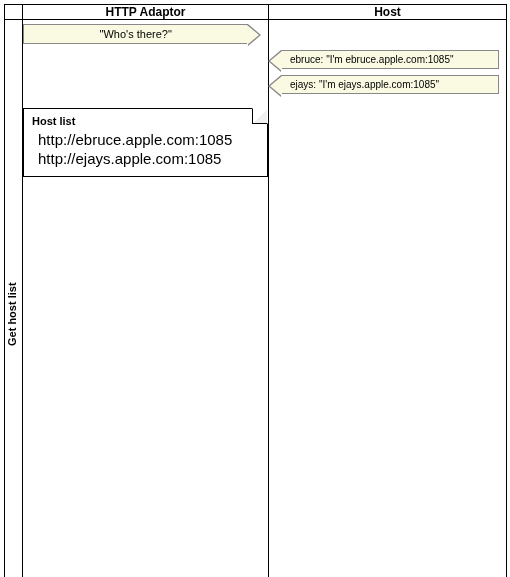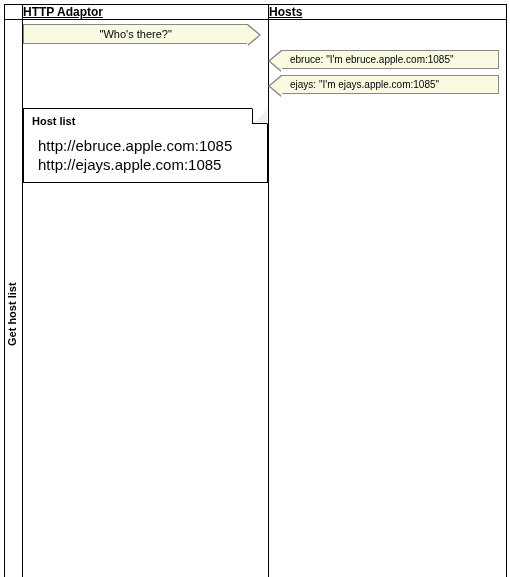--- a/index.html
+++ b/index.html
@@ -19,24 +19,23 @@
   }
   table.layout > tbody > tr > td,
   table.layout > tbody > tr > th {
     border: 1px solid #000;
     vertical-align: top;
     padding: 0;
   }
   th.col-head {
     font-weight: bold;
     font-size: 12px;
-    text-align: left;
+    text-align: center;
     padding: 4px 0;
     background: #fff;
-    text-decoration: underline;
   }
   td.side-label {
     width: 18px;
     background: #fff;
   }
   .vlabel {
     writing-mode: vertical-rl;
     transform: rotate(180deg);
     font-weight: bold;
     font-size: 11px;
@@ -122,21 +121,21 @@
     font-size: 9px;
     line-height: 1.25;
     font-family: "Courier New", monospace;
     box-sizing: border-box;
     word-break: break-all;
   }
   .docbox .title {
     font-family: "Helvetica Neue", Arial, sans-serif;
     font-weight: bold;
     font-size: 11px;
-    margin-bottom: 8px;
+    margin-bottom: 2px;
   }
   .docbox::before {
     content: "";
     position: absolute;
     top: -1px;
     right: -1px;
     width: 0;
     height: 0;
     border-top: 16px solid #fff;
     border-left: 16px solid transparent;
@@ -167,21 +166,21 @@
 <colgroup>
   <col style="width:18px">
   <col style="width:246px">
   <col style="width:238px">
 </colgroup>
 <tbody>
 
   <tr>
     <th class="col-head"></th>
     <th class="col-head">HTTP Adaptor</th>
-    <th class="col-head">Hosts</th>
+    <th class="col-head">Host</th>
   </tr>
 
   <tr>
     <td class="side-label" rowspan="1">
       <div class="vlabel">Get host list</div>
     </td>
     <td class="cell">
       <div class="arrow-ltr">"Who's there?"</div>
       <div class="spacer"></div>
       <div style="height:46px"></div>

